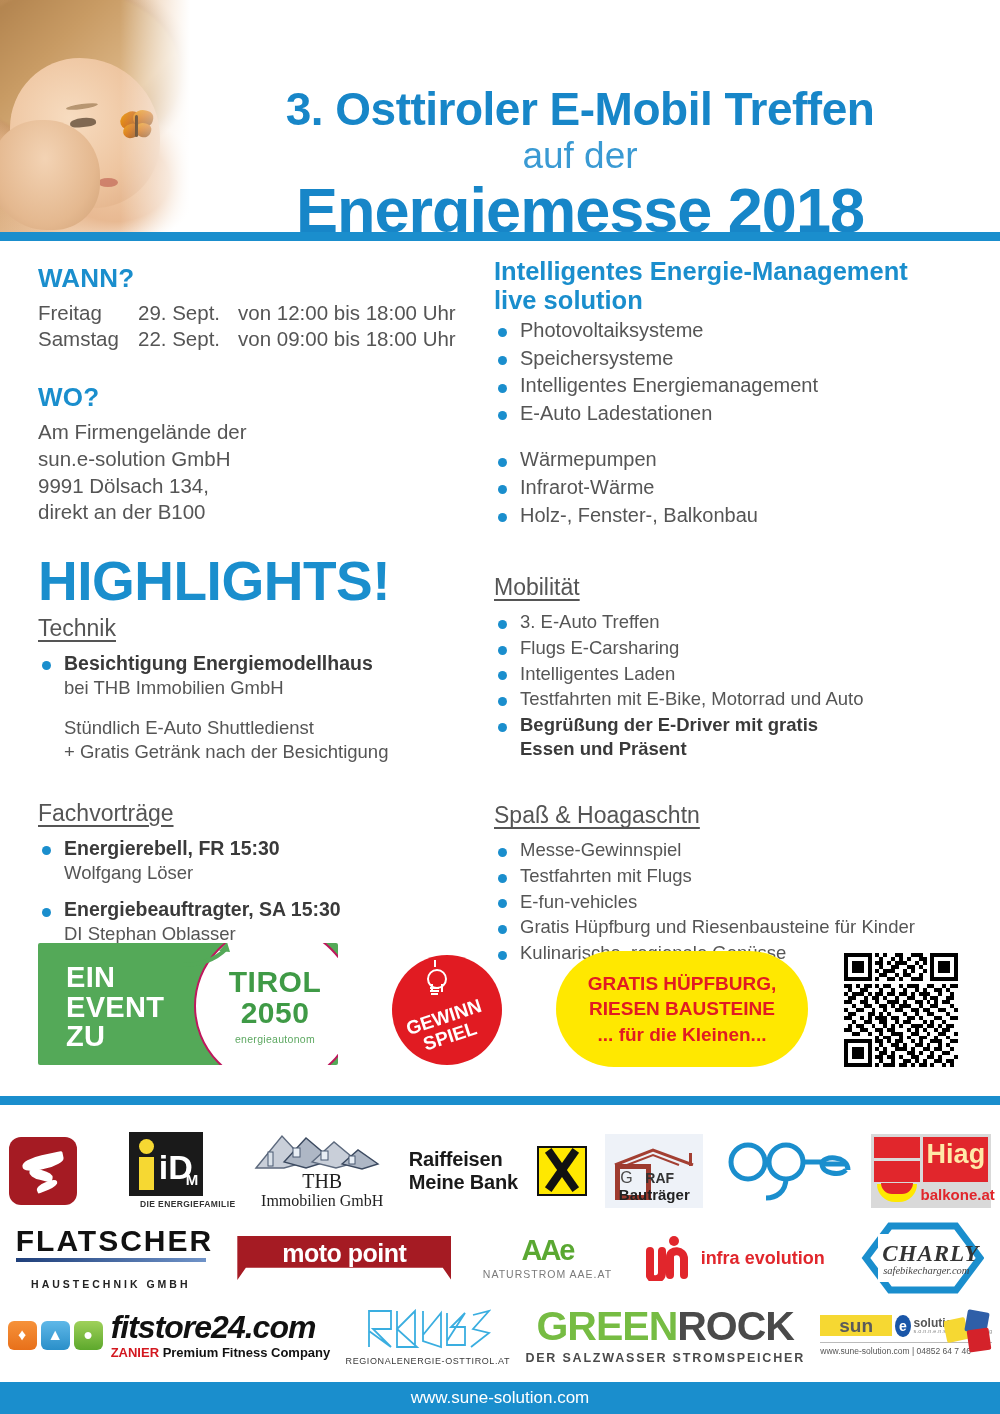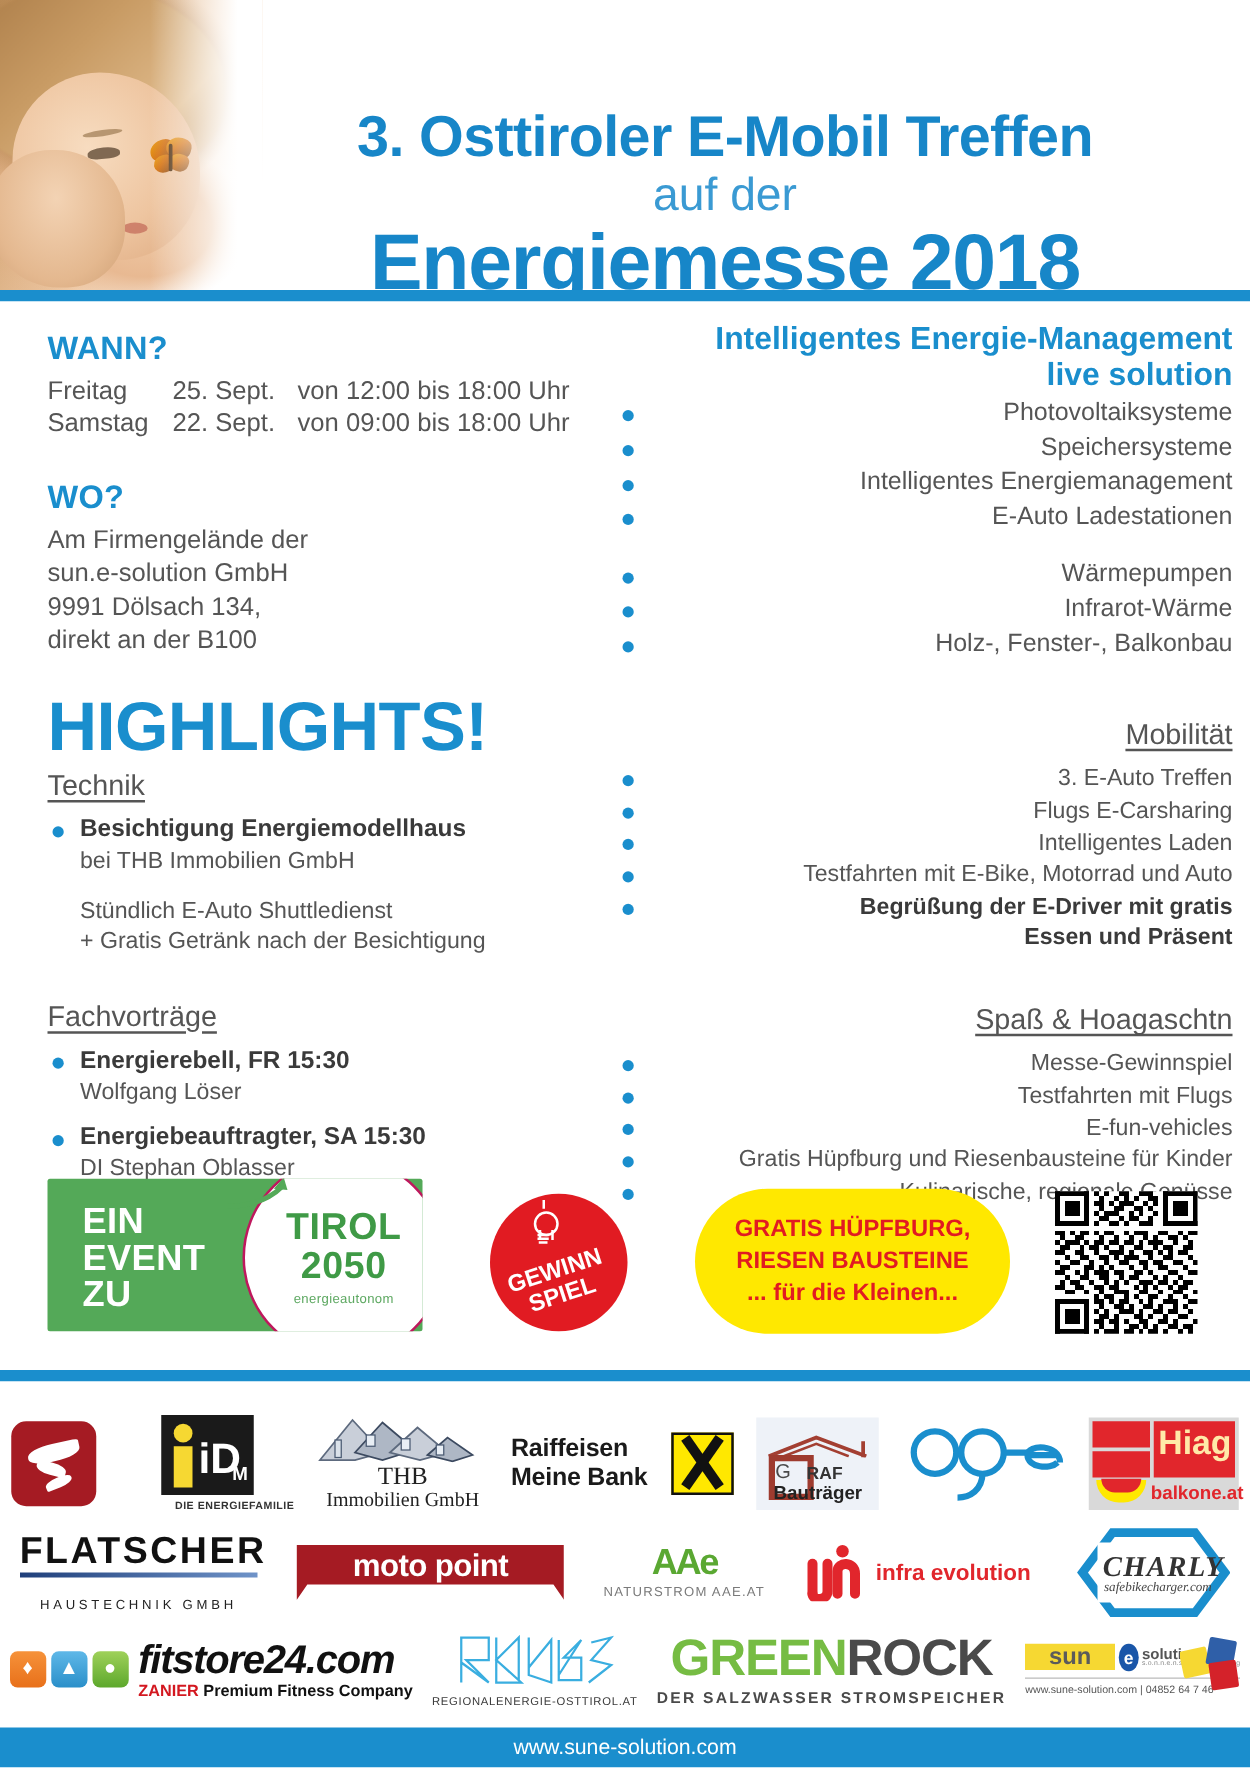--- a/index.html
+++ b/index.html
@@ -93,21 +93,21 @@
 
   .rule{background:#1a8ecd;width:1000px;}
   .rule-top{height:9px;}
   .rule-mid{height:9px;}
 
   
   .content{
     position:relative;width:1000px;height:855px;padding:0;
   }
   .col-left{position:absolute;left:38px;top:22px;width:450px;}
-  .col-right{position:absolute;left:494px;top:16px;width:492px;text-align:right;}
+  .col-right{position:absolute;left:494px;top:16px;width:492px;}
 
   h2.q{
     color:#1a8ecd;font-size:26px;font-weight:bold;margin:0 0 6px 0;letter-spacing:.2px;
   }
   .when-table{font-size:20.5px;line-height:1.28;color:#555;}
   .when-row{display:flex;}
   .when-day{width:100px;}
   .when-date{width:100px;}
   .when-time{flex:1;}
 
@@ -259,21 +259,21 @@
   .lg-hiag .red3{position:absolute;left:52px;top:3px;width:65px;height:45px;background:#e1262c;}
   .lg-hiag .hw{position:absolute;left:56px;top:7px;color:#ffe9a8;font-weight:bold;font-size:27px;line-height:1;}
   .lg-hiag .bk{position:absolute;left:50px;top:52px;color:#e1262c;font-weight:bold;font-size:15px;}
   .lg-hiag .smile{position:absolute;left:6px;top:50px;width:40px;height:18px;background:#ffe800;border-radius:0 0 22px 22px;}
   .lg-hiag .lips{position:absolute;left:10px;top:49px;width:32px;height:11px;background:#e1262c;border-radius:0 0 16px 16px;}
 
   
   .lg-flat{text-align:center;}
   .lg-flat .w{font-weight:bold;font-size:30px;letter-spacing:2px;color:#111;line-height:1;position:relative;}
   .lg-flat .bar{height:4px;background:linear-gradient(to right,#1f3f7a,#6f93c8);margin-top:2px;}
-  .lg-flat .c{font-size:10.5px;letter-spacing:3px;color:#222;font-weight:normal;margin-top:16px;}
+  .lg-flat .c{font-size:10.5px;letter-spacing:3px;color:#222;font-weight:bold;margin-top:16px;}
 
   
   .lg-moto{width:214px;height:44px;background:#a51b23;position:relative;
      clip-path:polygon(0 0,100% 0,100% 100%,96% 72%,4% 72%,0 100%);
      display:flex;align-items:flex-start;justify-content:center;}
   .lg-moto span{color:#fff;font-weight:bold;font-size:25px;letter-spacing:-.5px;margin-top:3px;}
 
   
   .lg-aae{text-align:center;}
   .lg-aae .m{font-weight:bold;font-size:29px;color:#5aa832;line-height:1;letter-spacing:-2px;}
@@ -365,21 +365,21 @@
   </div>
   <div class="rule rule-top"></div>
 
   <div class="content">
 
     <div class="col-left">
       <h2 class="q">WANN?</h2>
       <div class="when-table">
         <div class="when-row">
           <span class="when-day">Freitag</span>
-          <span class="when-date">25. Sept.</span>
+          <span class="when-date">29. Sept.</span>
           <span class="when-time">von 12:00 bis 18:00 Uhr</span>
         </div>
         <div class="when-row">
           <span class="when-day">Samstag</span>
           <span class="when-date">22. Sept.</span>
           <span class="when-time">von 09:00 bis 18:00 Uhr</span>
         </div>
       </div>
 
       <h2 class="q" style="margin-top:30px;">WO?</h2>

